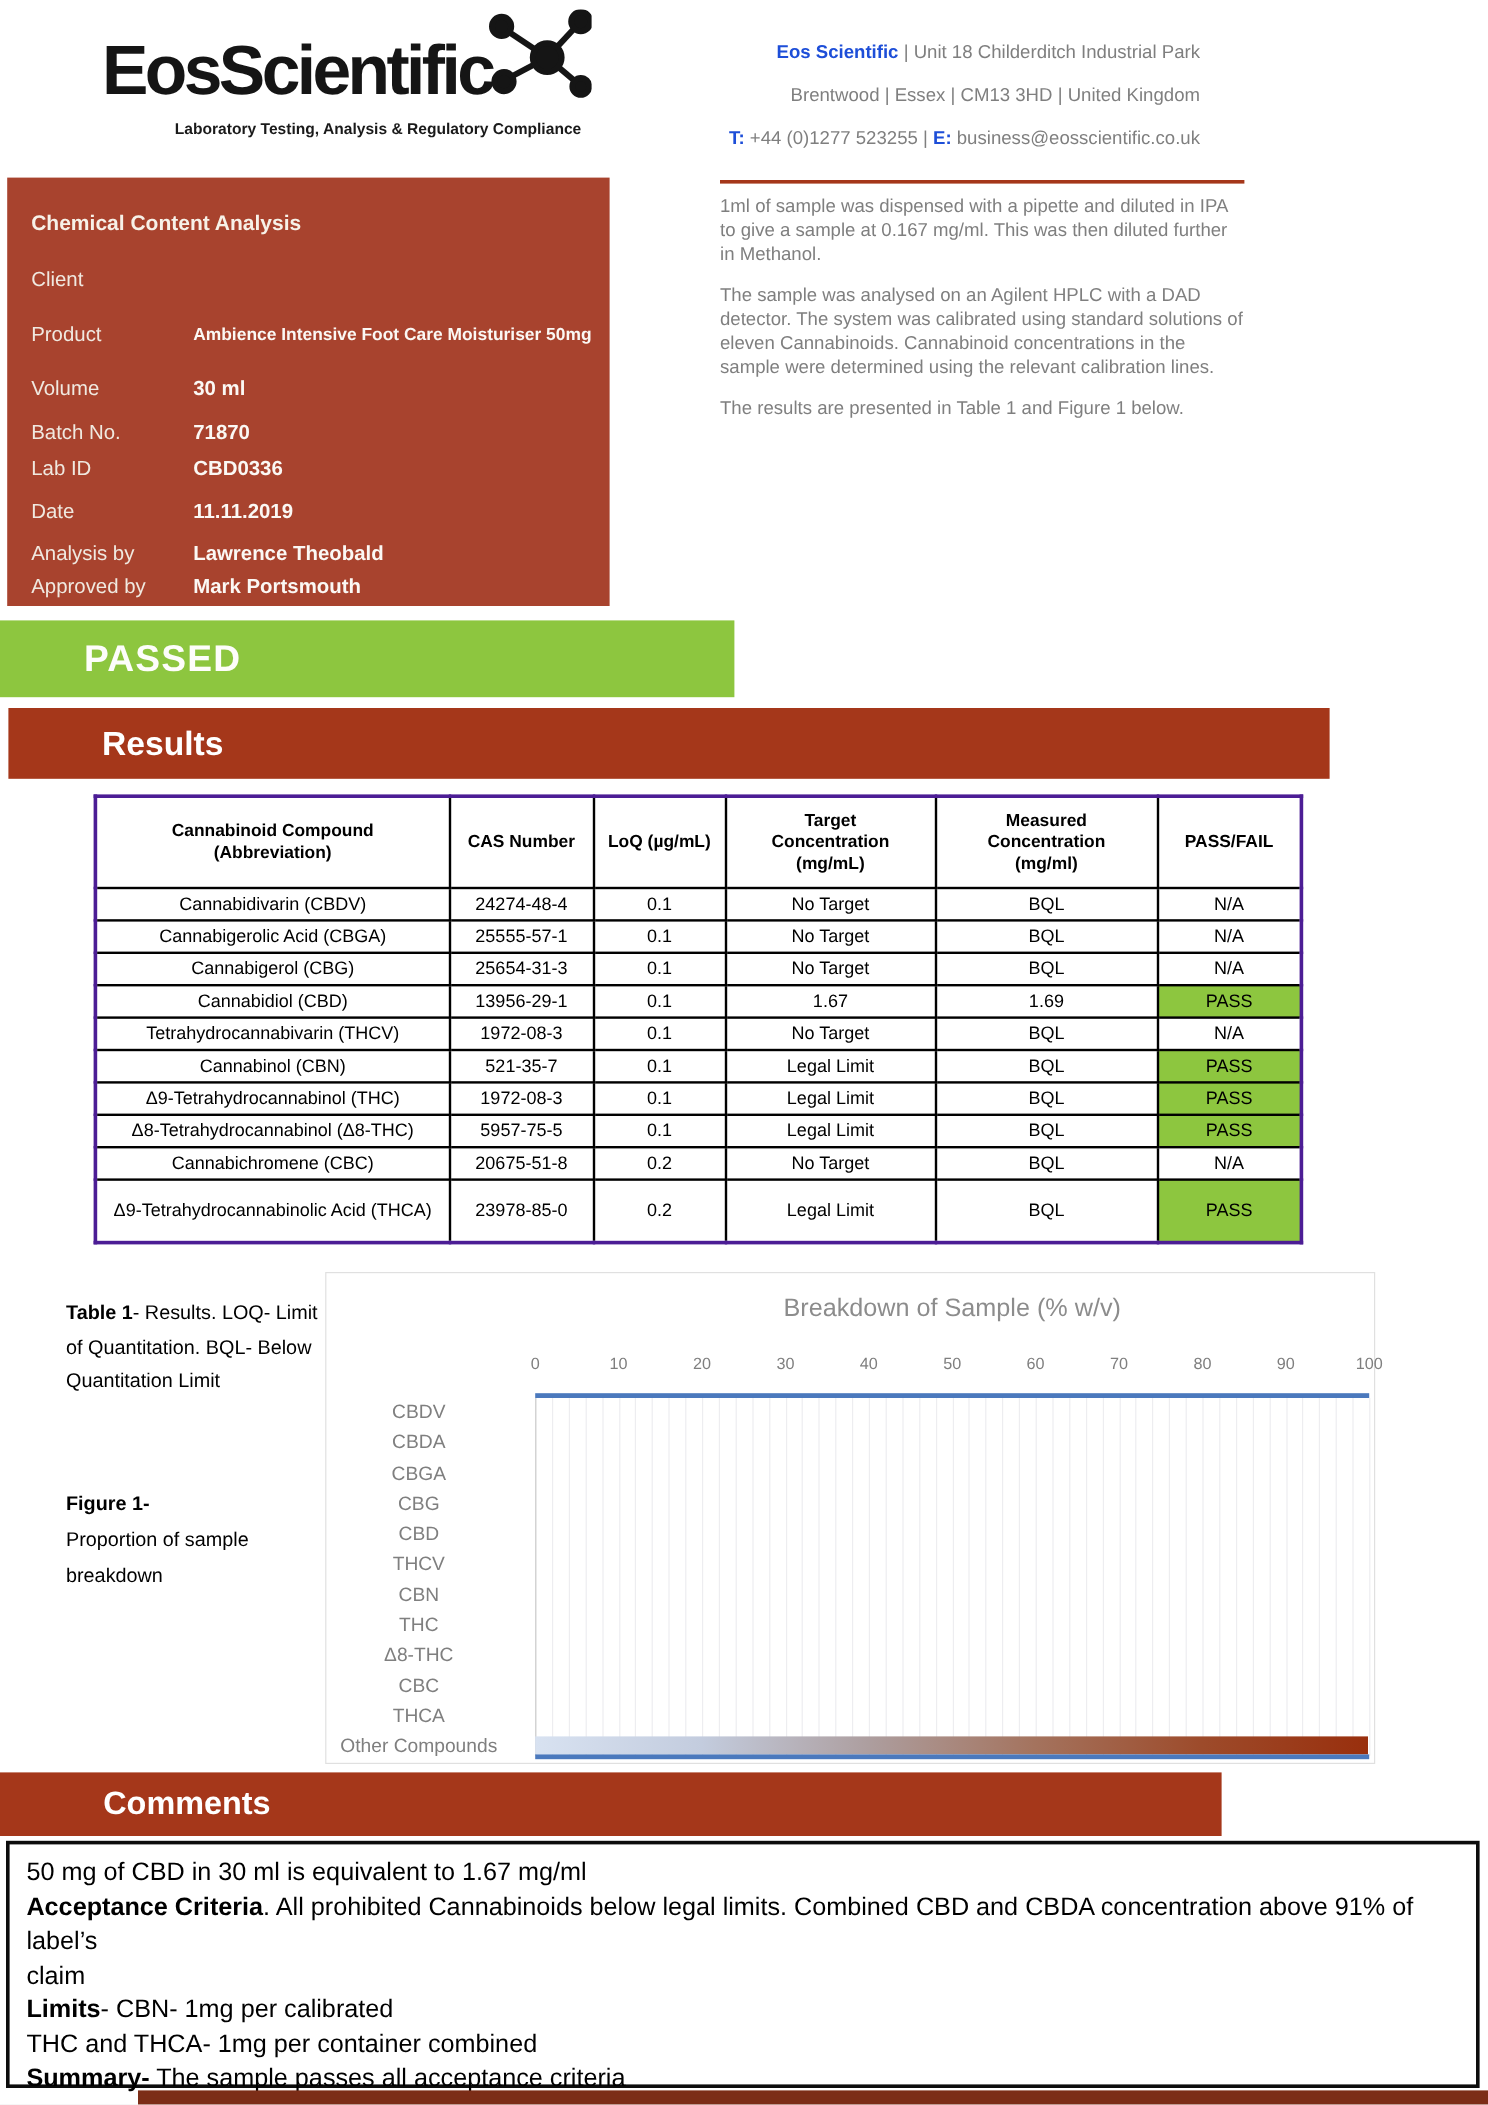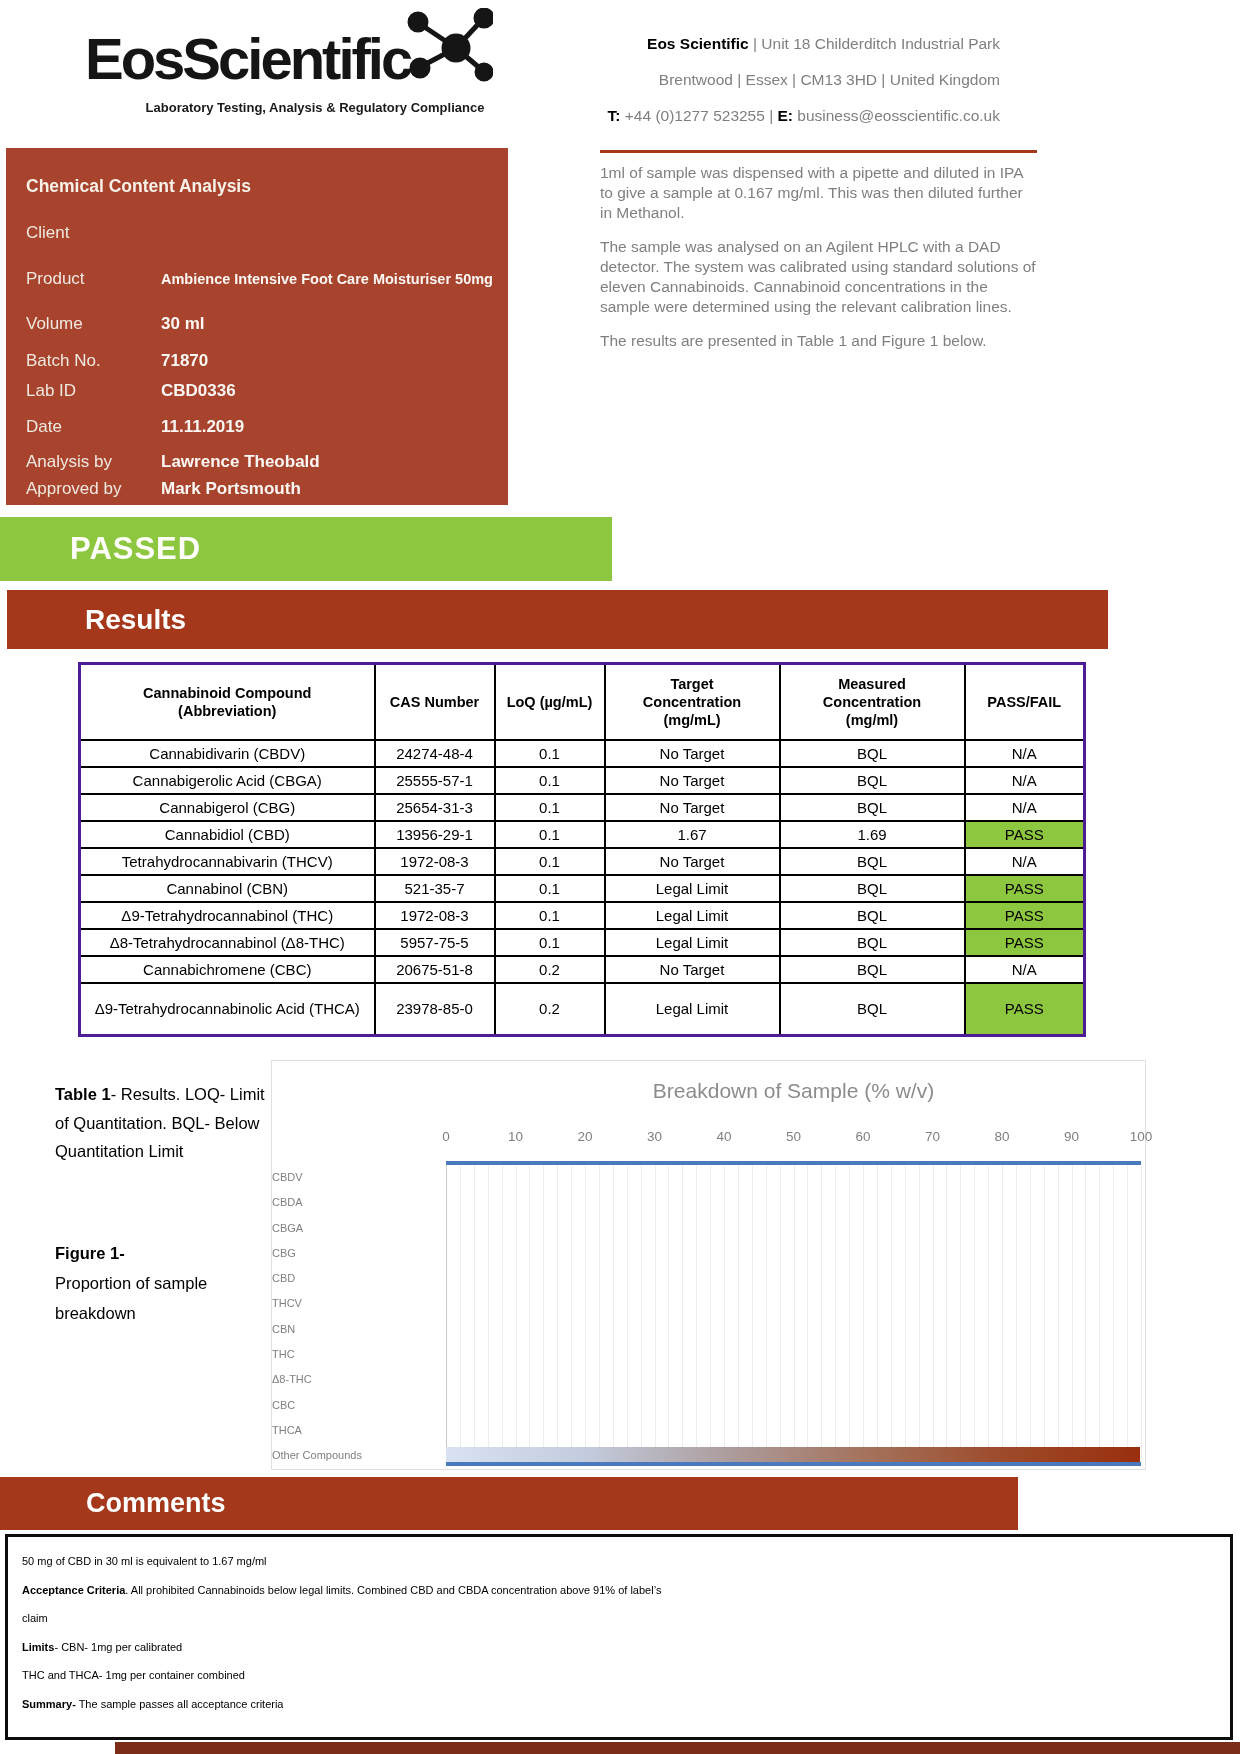--- a/index.html
+++ b/index.html
@@ -16,21 +16,21 @@
 
   
   .logo{position:absolute;left:85px;top:30px;}
   .logo-text{font-size:58px;font-weight:800;letter-spacing:-3px;color:#151515;line-height:1;}
   .logo-tagline{position:absolute;left:130px;top:100px;width:370px;text-align:center;
                 font-size:13px;font-weight:bold;color:#1a1a1a;}
   .molecule{position:absolute;left:398px;top:8px;}
 
   .contact{position:absolute;top:26px;right:240px;text-align:right;
            font-size:15.5px;color:var(--gray-text);line-height:36px;}
-  .contact b{color:#000000;}
+  .contact b{color:#1d4ed8;}
 
   
   .client-box{position:absolute;left:6px;top:148px;width:502px;height:357px;
               background:var(--brand-red);color:#fff;padding:14px 0 0 20px;box-sizing:border-box;}
   .client-title{font-size:17.5px;font-weight:bold;color:#F7F1E8;height:48px;display:flex;align-items:center;}
   .client-row{display:flex;}
   .client-row .lbl{width:135px;font-size:17px;color:#F0E9E0;}
   .client-row .val{font-size:17px;font-weight:bold;color:#FBF8F4;}
   .client-row .val.small{font-size:14.5px;}
   .r-client{height:46px;align-items:center;}
@@ -77,29 +77,29 @@
   .chart{position:absolute;left:271px;top:1060px;width:875px;height:410px;
          border:1px solid #E0E0E0;background:#fff;box-sizing:border-box;}
   .chart-title{position:absolute;left:174px;top:18px;width:695px;text-align:center;
                font-size:21px;color:#8C8C8C;}
   .tick-label{position:absolute;top:68px;width:40px;text-align:center;font-size:13.5px;color:var(--gray-text);}
   .axis-top{position:absolute;left:174px;top:100px;width:695px;height:4px;background:var(--axis-blue);}
   .plot{position:absolute;left:174px;top:104px;width:695px;height:298px;}
   .gridline{position:absolute;top:0;width:1px;height:100%;background:#EDEDF0;}
   .gridline.axis{background:#C9C9C9;}
   .cat-labels{position:absolute;left:0;top:104px;width:154px;}
-  .cat-label{height:25.3px;line-height:25.3px;text-align:left;font-size:11px;color:var(--gray-text);}
+  .cat-label{height:25.3px;line-height:25.3px;text-align:center;font-size:16px;color:var(--gray-text);}
   .other-bar{position:absolute;left:174px;top:386px;width:694px;height:15px;
              background:linear-gradient(90deg,#D8E2F1 0%,#C3CCDE 20%,#AD9E9F 40%,#A4735E 60%,#9D4B2B 80%,#992F0D 100%);}
   .axis-bottom{position:absolute;left:174px;top:401px;width:695px;height:4px;background:var(--axis-blue);}
 
   
   .comments-box{position:absolute;left:5px;top:1534px;width:1228px;height:206px;
                 border:3px solid #0c0c0c;box-sizing:border-box;padding:10px 14px;}
-  .comment-line{font-size:11px;line-height:28.5px;color:#000;}
+  .comment-line{font-size:21px;line-height:28.5px;color:#000;}
 
   .footer-strip{position:absolute;left:115px;top:1742px;width:1125px;height:12px;background:var(--footer-red);}
 </style>
 </head>
 <body>
 
 <div class="page">
 
   <div class="logo">
     <div class="logo-text">EosScientific</div>

